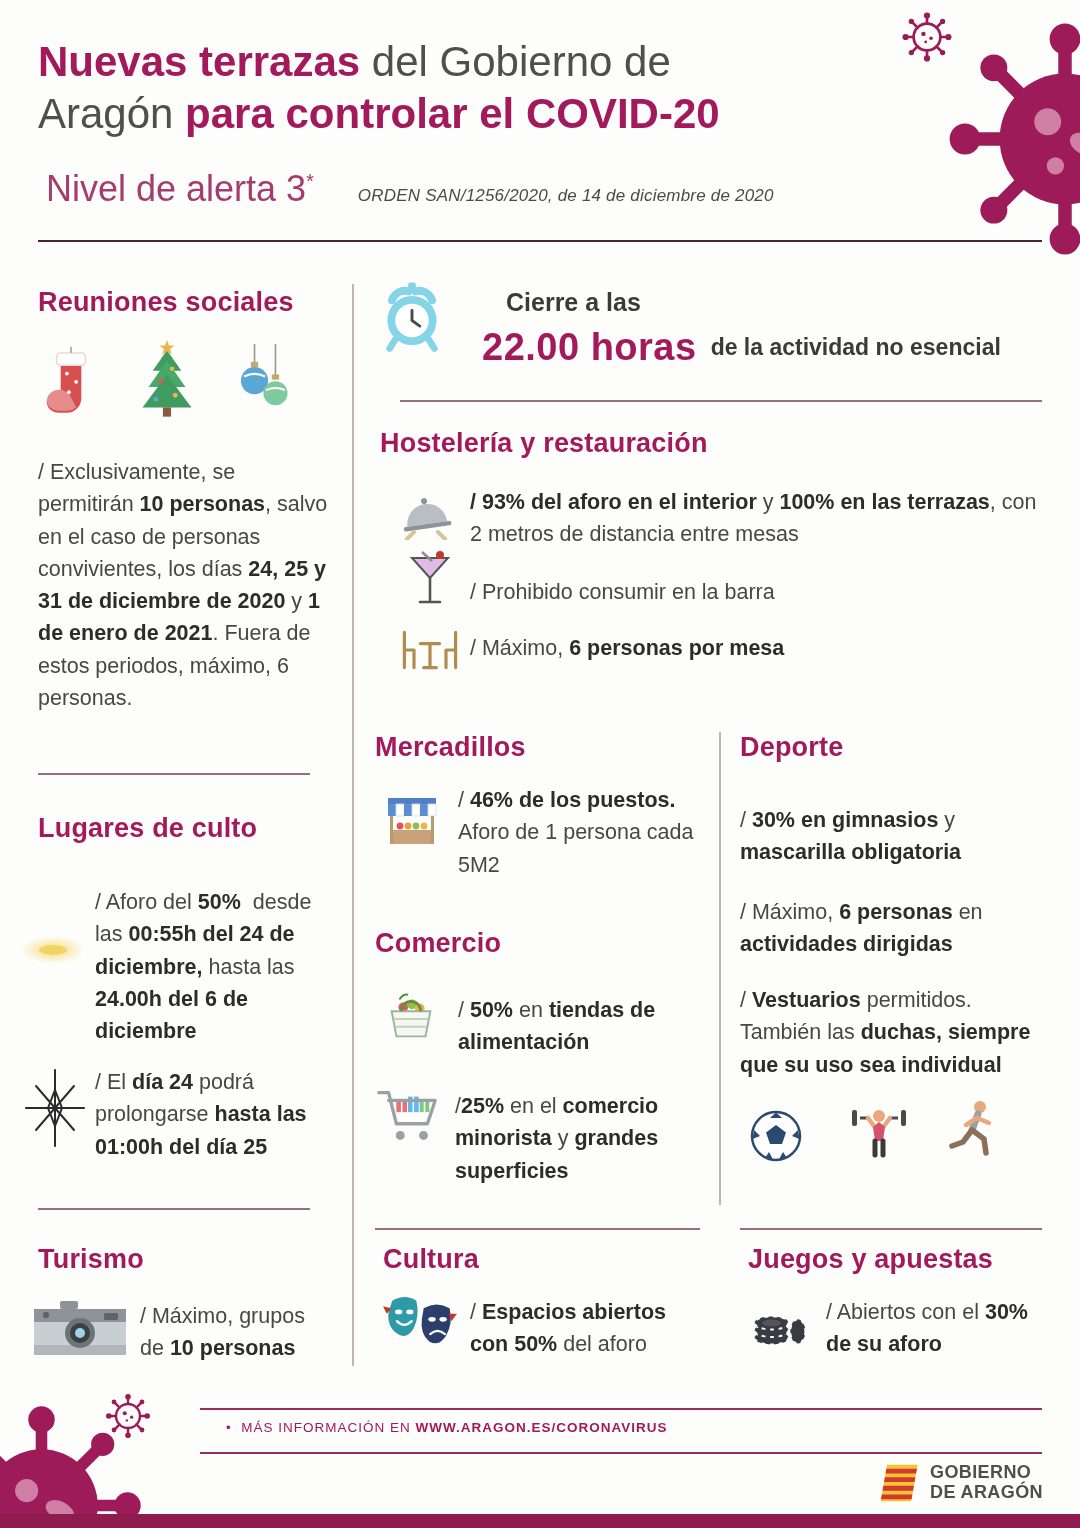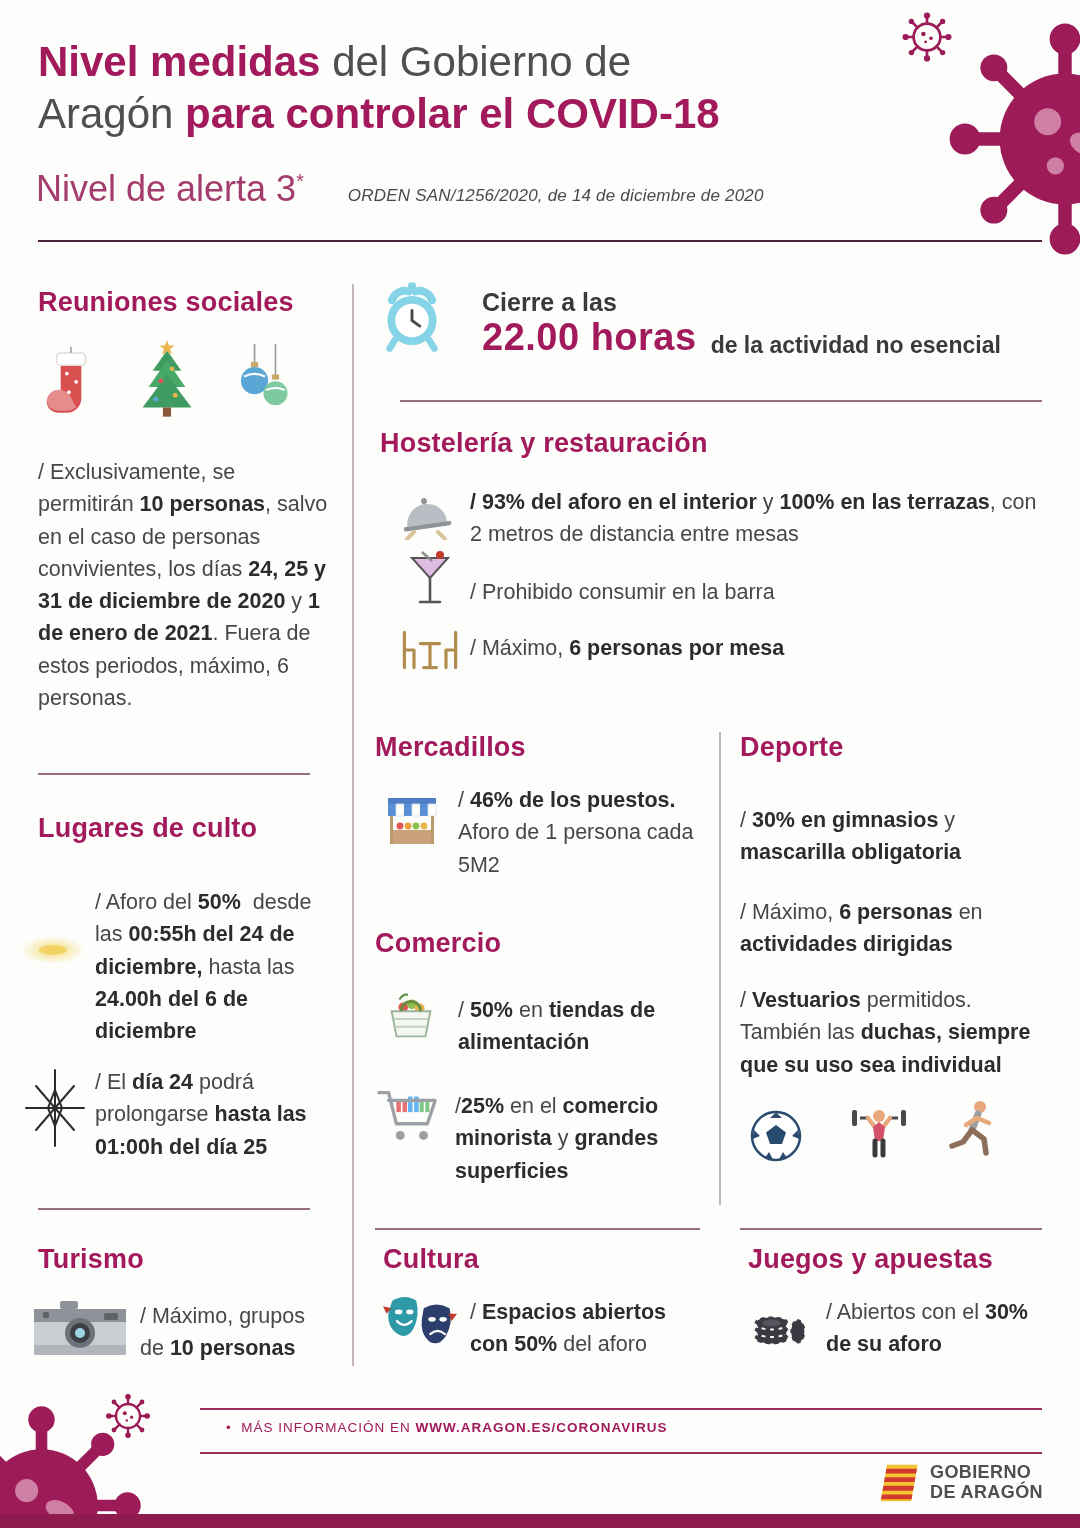--- a/index.html
+++ b/index.html
@@ -26,22 +26,22 @@
   .hline { height:1.5px; background:#96707f; }
   .vline { width:1.5px; background:#c3b3ba; }
   .footline { height:1.5px; background:#9b2d5e; }
 
   
   .sec-title { font-size:27px; font-weight:700; color:var(--accent); letter-spacing:.2px; }
   .body { font-size:21.5px; line-height:1.5; color:#474747; }
   .body b { color:#2c2c2c; font-weight:700; }
 
   
-  .closing-lead { font-size:25px; font-weight:700; color:#3a3a3a; }
-  .closing-line2 { display:flex; align-items:flex-end; gap:14px; }
+  .closing-lead { font-size:25px; font-weight:700; color:#3a3a3a;margin-left:24px; }
+  .closing-line2 { display:flex; align-items:center; gap:14px;margin-top:10px; }
   .closing-time { font-size:38px; font-weight:700; color:var(--accent); letter-spacing:.5px; }
   .closing-detail { font-size:23px; font-weight:700; color:#3a3a3a; }
 
   
   .footer-info { font-size:13.5px; letter-spacing:1px; color:var(--accent); font-weight:400; }
   .footer-info b { font-weight:700; }
   .logo { display:flex; align-items:center; gap:10px; }
   .logo-text { font-size:18px; font-weight:700; color:#4f4f4f; line-height:1.1; letter-spacing:.4px; }
   .bottom-bar { background:var(--bar); width:1080px; height:14px; }
 
@@ -107,23 +107,23 @@
           <circle cx="30" cy="100" r="6"></circle>
             <circle cx="100" cy="100" r="6"></circle>
           <circle cx="57" cy="58" r="5"></circle>
             <circle cx="74" cy="68" r="4"></circle>
             <circle cx="62" cy="76" r="3"></circle>
         </g>
       </symbol>
     </defs>
   </svg>
 
-  <h1 class="abs main-title" style="left:38px; top:36px; width:850px;"><b>Nivel medidas</b> del Gobierno de<br>Aragón <b>para controlar el COVID-18</b></h1>
-
-  <div class="abs alert-row" style="left:36px; top:168px; width:940px;gap:44px;">
+  <h1 class="abs main-title" style="left:38px; top:36px; width:850px;"><b>Nuevas terrazas</b> del Gobierno de<br>Aragón <b>para controlar el COVID-20</b></h1>
+
+  <div class="abs alert-row" style="left:46px; top:168px; width:940px;gap:44px;">
     <span class="alert-level">Nivel de alerta 3<sup>*</sup></span>
     <span class="order-ref">ORDEN SAN/1256/2020, de 14 de diciembre de 2020</span>
   </div>
 
   <div class="abs header-rule" style="left:38px; top:240px; width:1004px;"></div>
 
   <svg class="abs" style="left:898px; top:8px;" width="58" height="58" viewBox="0 0 130 130">
       <use href="#virus-outline"></use>
     </svg>
   <svg class="abs" style="left:940px; top:14px;" width="250" height="250" viewBox="0 0 130 130">

